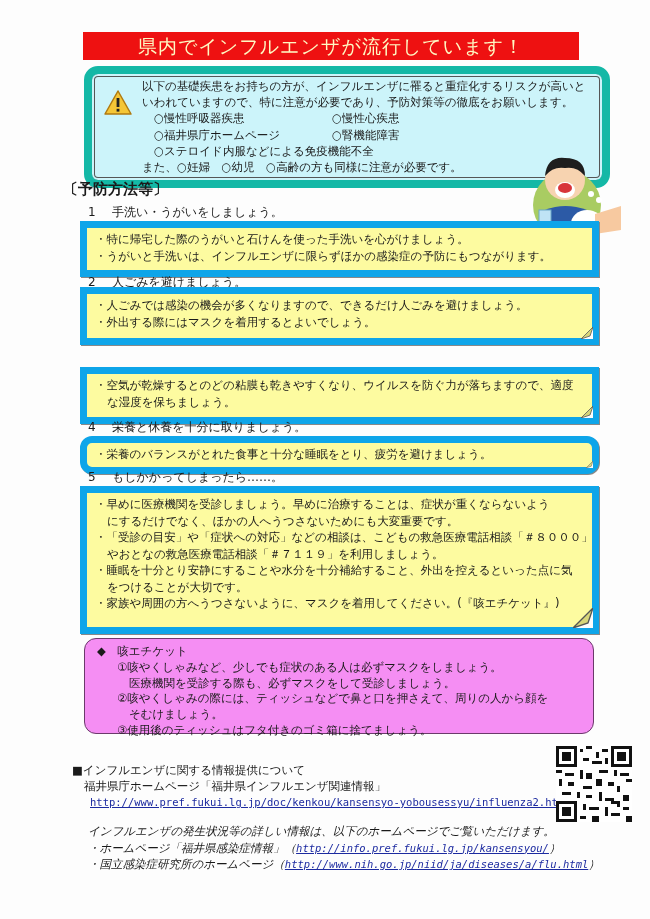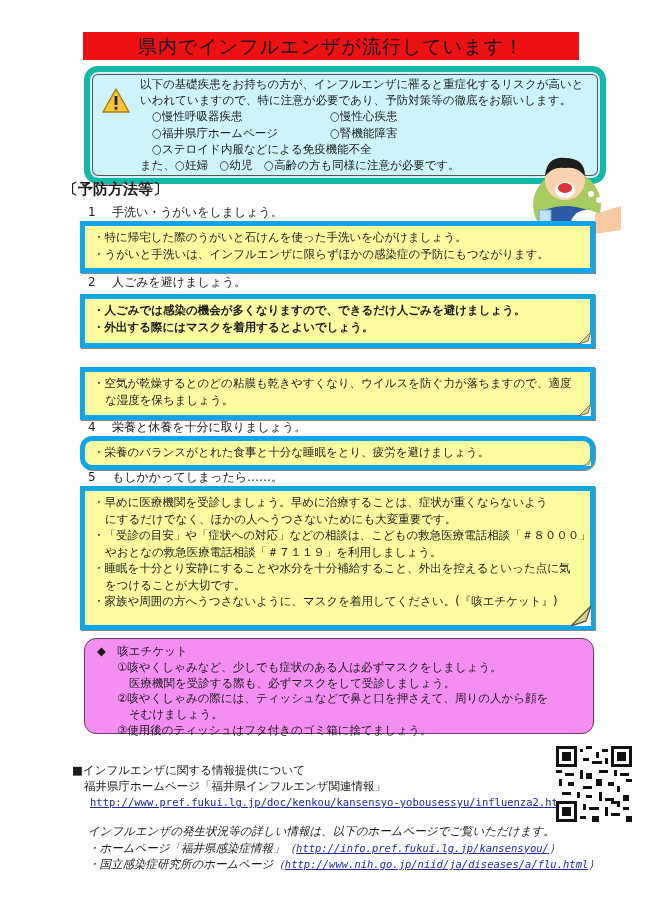--- a/index.html
+++ b/index.html
@@ -2,42 +2,42 @@
 <html><head>
 <meta charset="utf-8">
 <style>
   html, body { margin: 0; padding: 0; }
   body {
     width: 650px; height: 919px; background: #fdfdfd; position: relative; overflow: hidden;
     font-family: "DejaVu Sans", "Liberation Sans", sans-serif; color: #1a1a1a;
   }
   .title-bar {
     position: absolute; left: 83px; top: 32px; width: 496px; height: 28px;
-    background: #ee1111; color: #0f172a; font-size: 19px; line-height: 28px; text-align: center;
+    background: #ee1111; color: #fef9c3; font-size: 19px; line-height: 28px; text-align: center;
     letter-spacing: 1px;
   }
   .warn-box {
     position: absolute; left: 84px; top: 66px; width: 510px; height: 106px;
-    background: #ccf4fa; border: 6px solid #14b8a6; border-radius: 14px;
+    background: #ccf4fa; border: 8px solid #14b8a6; border-radius: 14px;
     box-shadow: inset 0 0 0 2px #ccf4fa, inset 0 0 0 3px #555;
   }
   .warn-icon { position: absolute; left: 12px; top: 16px; width: 28px; height: 26px; }
   .warn-text { position: absolute; left: 50px; top: 4px; font-size: 11.5px; line-height: 16.2px; white-space: nowrap; }
   .warn-text .ind { padding-left: 12px; }
   .col2 { display: inline-block; position: absolute; left: 190px; }
   .row2 { position: relative; height: 16.2px; }
 
   .section-heading { position: absolute; left: 63px; top: 180px; font-size: 15px; font-weight: bold; }
 
   .mascot { position: absolute; left: 525px; top: 150px; width: 100px; height: 95px; }
 
   .step-title { position: absolute; left: 88px; font-size: 12px; white-space: nowrap; }
   .step-title .num { display: inline-block; width: 24px; }
   .note {
-    position: absolute; left: 80px; width: 505px; background: #fdfba0; border: 5px solid #0ea5e9;
+    position: absolute; left: 80px; width: 505px; background: #fdfba0; border: 7px solid #0ea5e9;
     box-shadow: 1px 1px 0 #888; font-size: 11.5px; line-height: 16.5px;
   }
   .note-inner { padding: 3px 8px 0 8px; }
   .note .line { white-space: nowrap; }
   .note .cont { padding-left: 12px; }
   .fold { position: absolute; right: -1px; bottom: -1px; width: 12px; height: 12px; }
 
   .cough-box {
     position: absolute; left: 84px; top: 638px; width: 508px; height: 94px;
     background: #f58ef3; border: 1px solid #6b3a6b; border-radius: 12px;
@@ -93,21 +93,21 @@
 
 <div class="step-title" style="top:204px;"><span class="num">1</span><span>手洗い・うがいをしましょう。</span></div>
 <div class="note" style="top:221px; height:42px;">
   <div class="note-inner">
     <div class="line">・特に帰宅した際のうがいと石けんを使った手洗いを心がけましょう。</div>
     <div class="line">・うがいと手洗いは、インフルエンザに限らずほかの感染症の予防にもつながります。</div>
   </div>
 </div>
 
 <div class="step-title" style="top:274px;"><span class="num">2</span><span>人ごみを避けましょう。</span></div>
-<div class="note" style="top:294px; height:44px;font-weight:bold;">
+<div class="note" style="top:287px; height:44px;">
   <div class="note-inner">
     <div class="line">・人ごみでは感染の機会が多くなりますので、できるだけ人ごみを避けましょう。</div>
     <div class="line">・外出する際にはマスクを着用するとよいでしょう。</div>
   </div>
   <svg class="fold" viewBox="0 0 12 12">
       <path d="M12 0 L0 12 L12 12 Z" fill="#fdfdfd"></path>
       <path d="M12 0 L0 12 L9 9 Z" fill="#d8d67a" stroke="#555" stroke-width="0.8"></path>
     </svg>
 </div>
 

